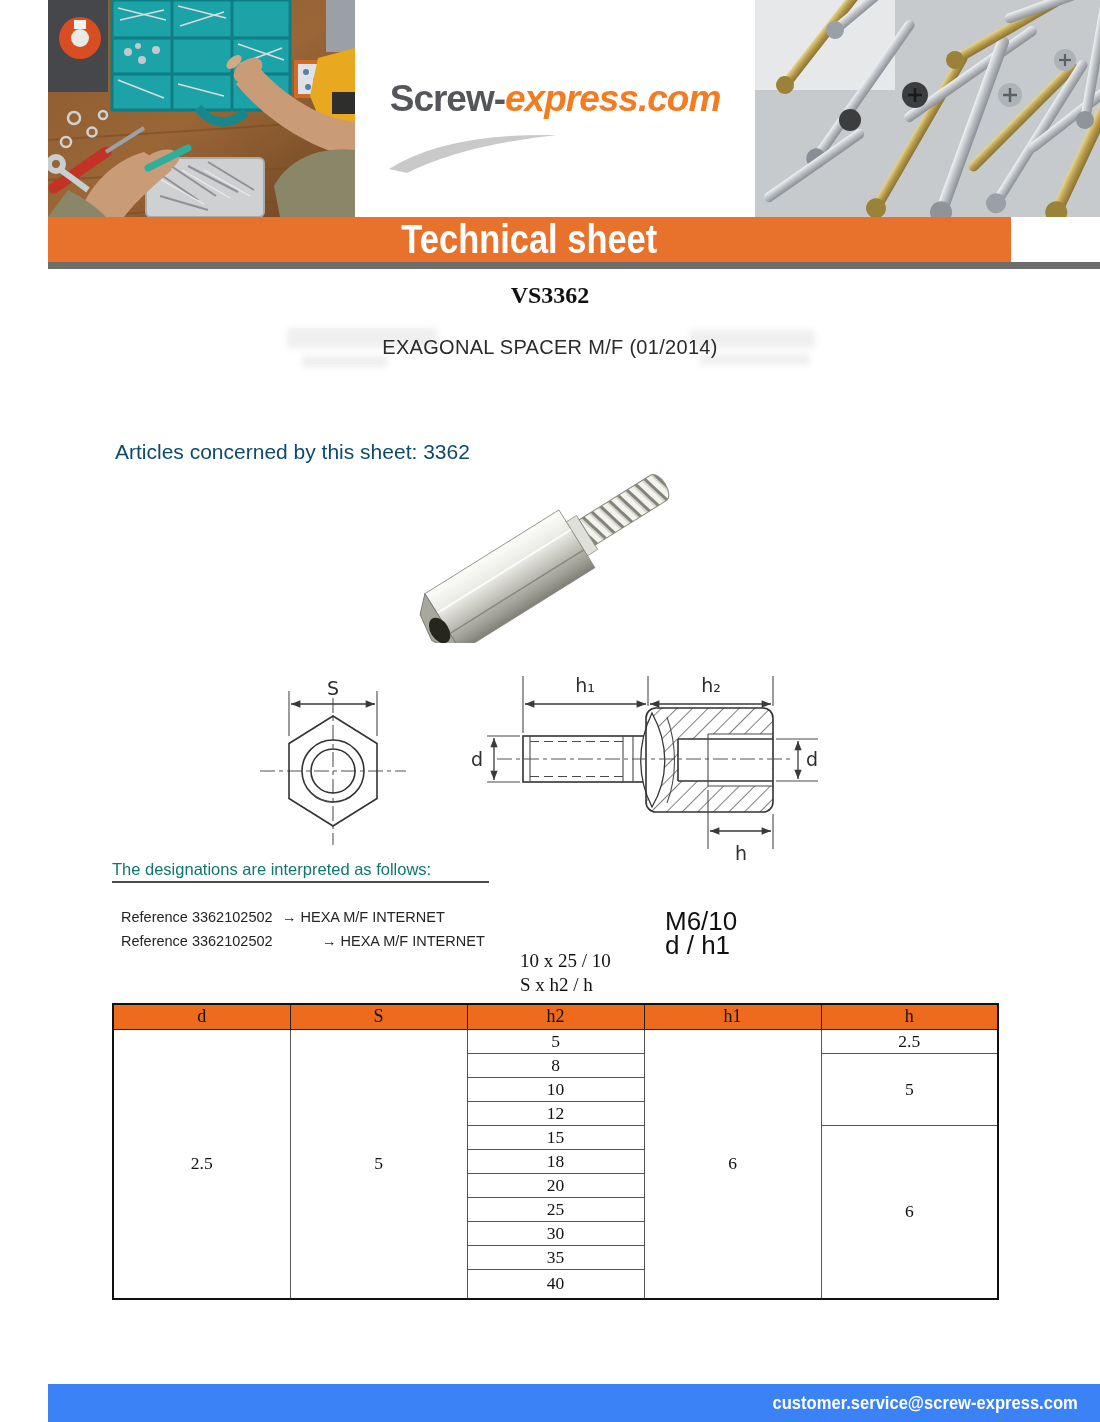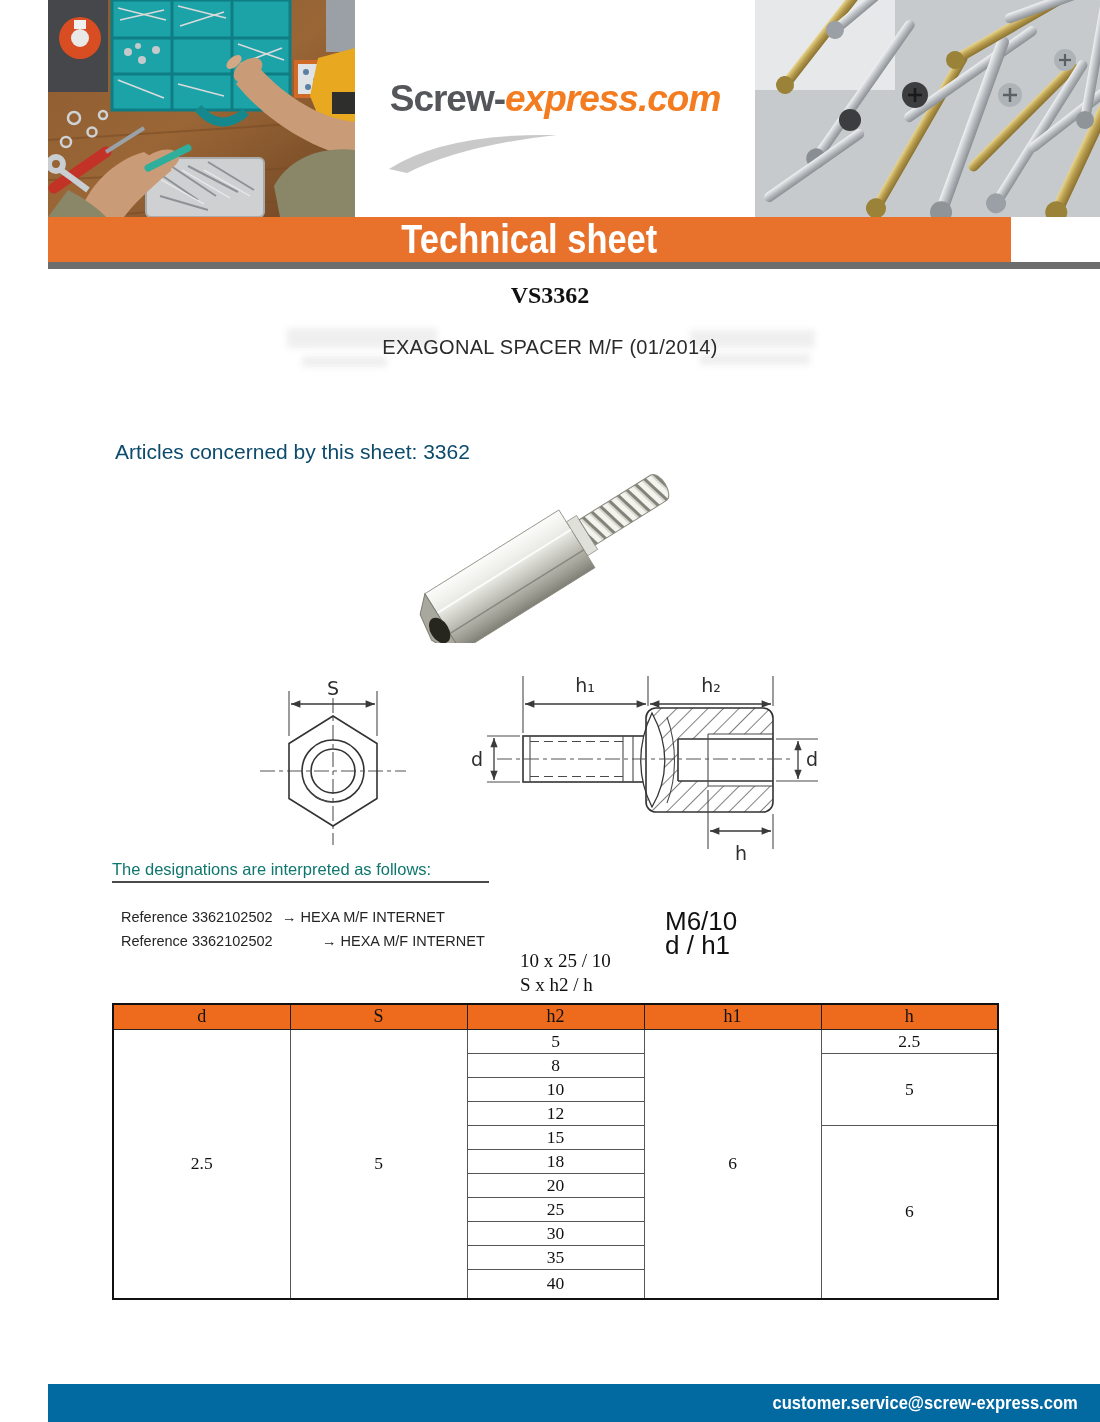--- a/index.html
+++ b/index.html
@@ -46,21 +46,21 @@
   table.dims { position:absolute; left:112px; top:1003px; width:887px; border-collapse:collapse;
                table-layout:fixed; font-family:"Liberation Serif", serif; color:#111; }
   table.dims th { background:#ee6a1d; border:1px solid #222; font-weight:normal;
                   font-size:18px; height:25px; }
   table.dims td { border:1px solid #555; text-align:center; vertical-align:middle;
                   font-size:17.5px; height:24px; background:#fff; }
   table.dims { border:2px solid #111; }
   table.dims tr:last-child td { height:30px; }
 
   
-  .footer-bar { position:absolute; left:48px; top:1384px; width:1052px; height:38px; background:#0369a1;
+  .footer-bar { position:absolute; left:48px; top:1384px; width:1052px; height:38px; background:#3b82f6;
                 text-align:right; line-height:38px; padding-right:22px; }
   .footer-email { display:inline-block; transform:scaleX(0.92); transform-origin:right center;
                   color:#fff; font-weight:bold; font-size:18px; }
 
   
   .product-photo { position:absolute; left:415px; top:448px; }
   .tech-drawing  { position:absolute; left:255px; top:662px; }
   .dl { stroke:#3a3a3a; stroke-width:1.3; fill:none; }
   .xl { stroke:#4a4a4a; stroke-width:1.1; fill:none; }
   .ol { stroke:#333; stroke-width:1.6; fill:none; }

